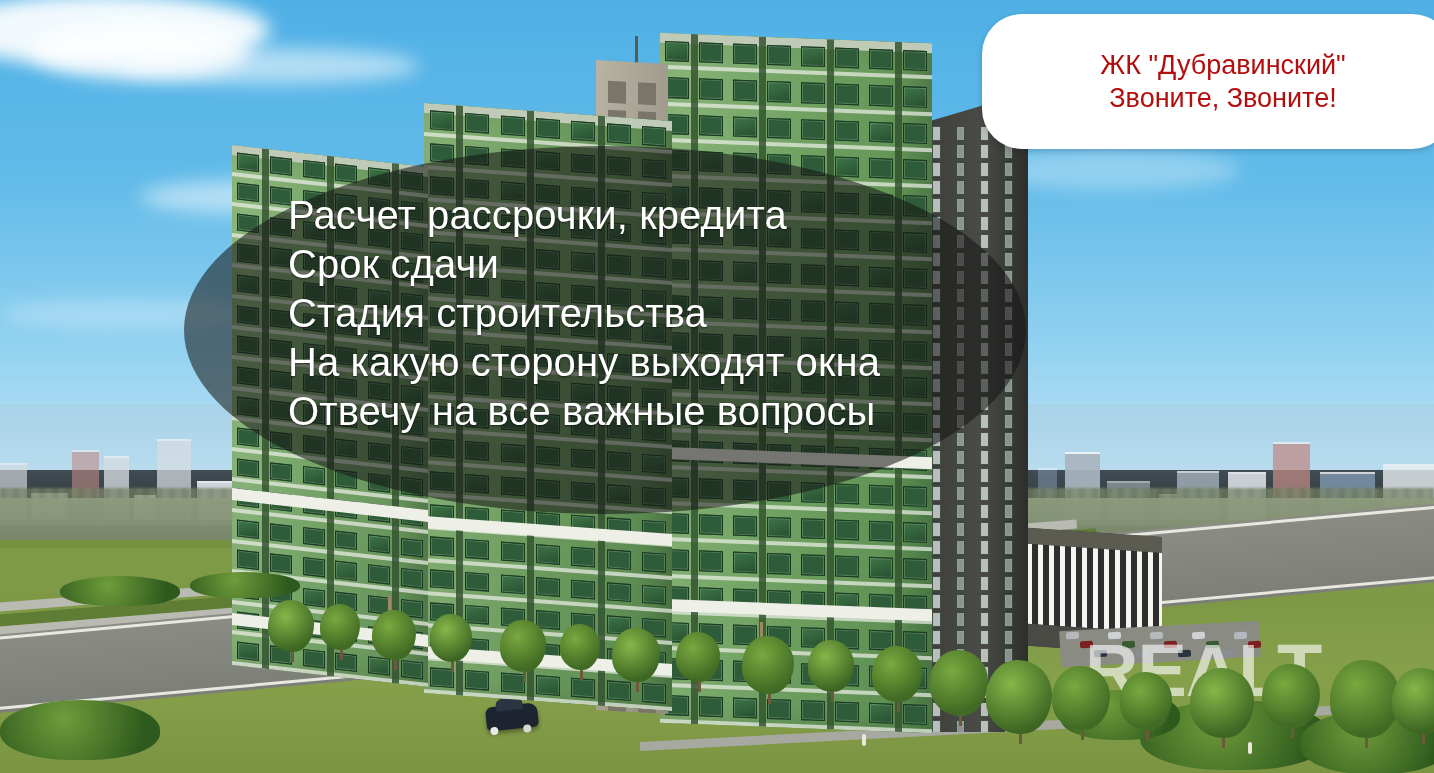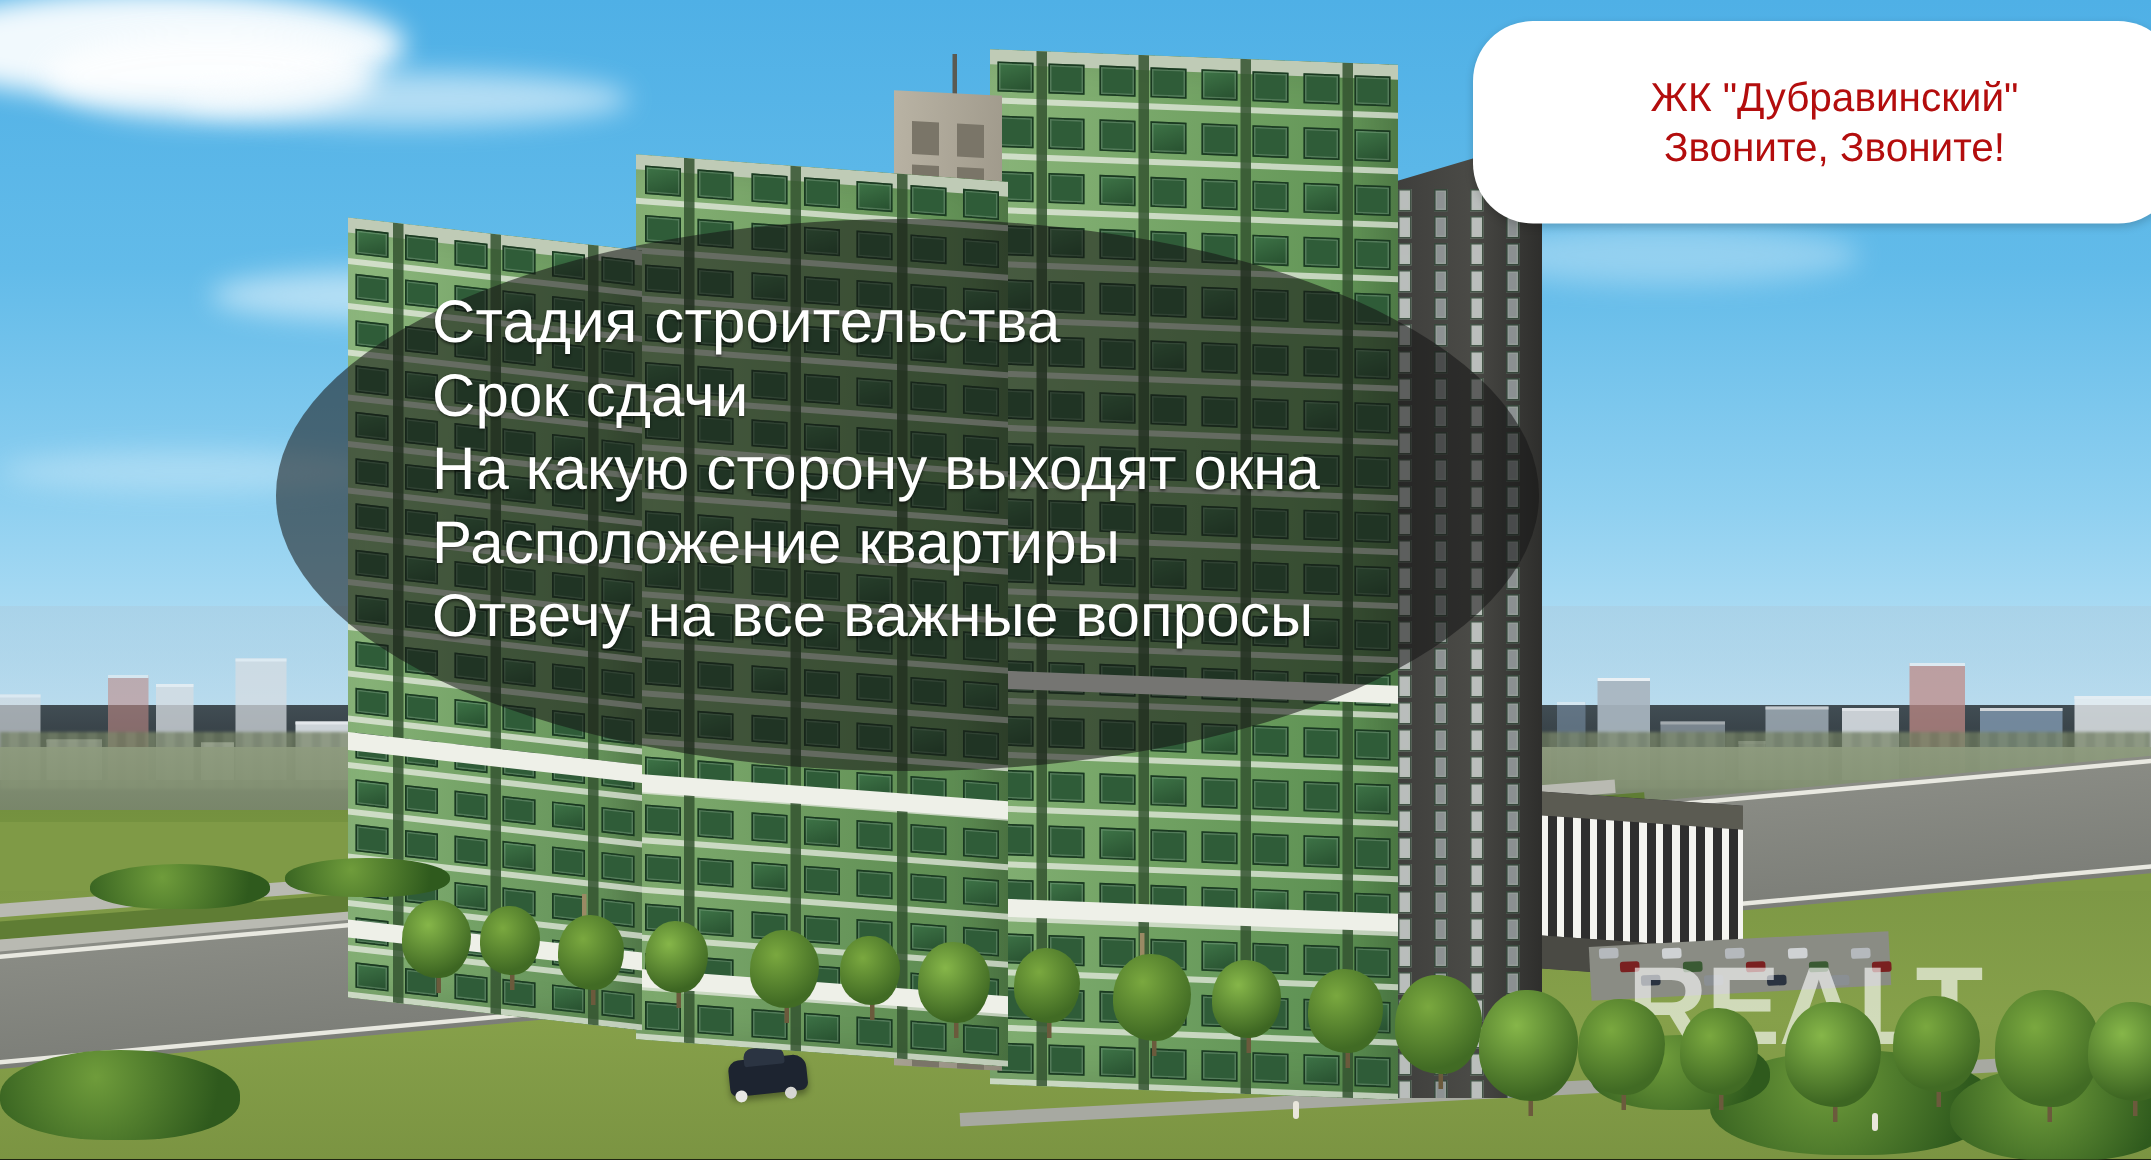--- a/index.html
+++ b/index.html
@@ -1086,24 +1086,24 @@
       <div class="bush" style="left: 1060px; top: 690px; width: 120px; height: 50px;"></div>
       <div class="person" style="left: 862px; top: 734px;"></div>
       <div class="person" style="left: 1248px; top: 742px;"></div>
       <div class="pole" style="left: 388px; top: 596px; height: 28px;"></div>
       <div class="pole" style="left: 760px; top: 622px; height: 30px;"></div>
     </div>
 
   <div class="dark-ellipse"></div>
 
   <div class="overlay-text">
+    <span class="line">Расчет рассрочки, кредита</span>
+    <span class="line">Срок сдачи</span>
     <span class="line">Стадия строительства</span>
-    <span class="line">Срок сдачи</span>
     <span class="line">На какую сторону выходят окна</span>
-    <span class="line">Расположение квартиры</span>
     <span class="line">Отвечу на все важные вопросы</span>
   </div>
 
   <div class="bubble">
     <div class="bubble-text">
       <span class="line">ЖК "Дубравинский"</span>
       <span class="line">Звоните, Звоните!</span>
     </div>
   </div>
 

